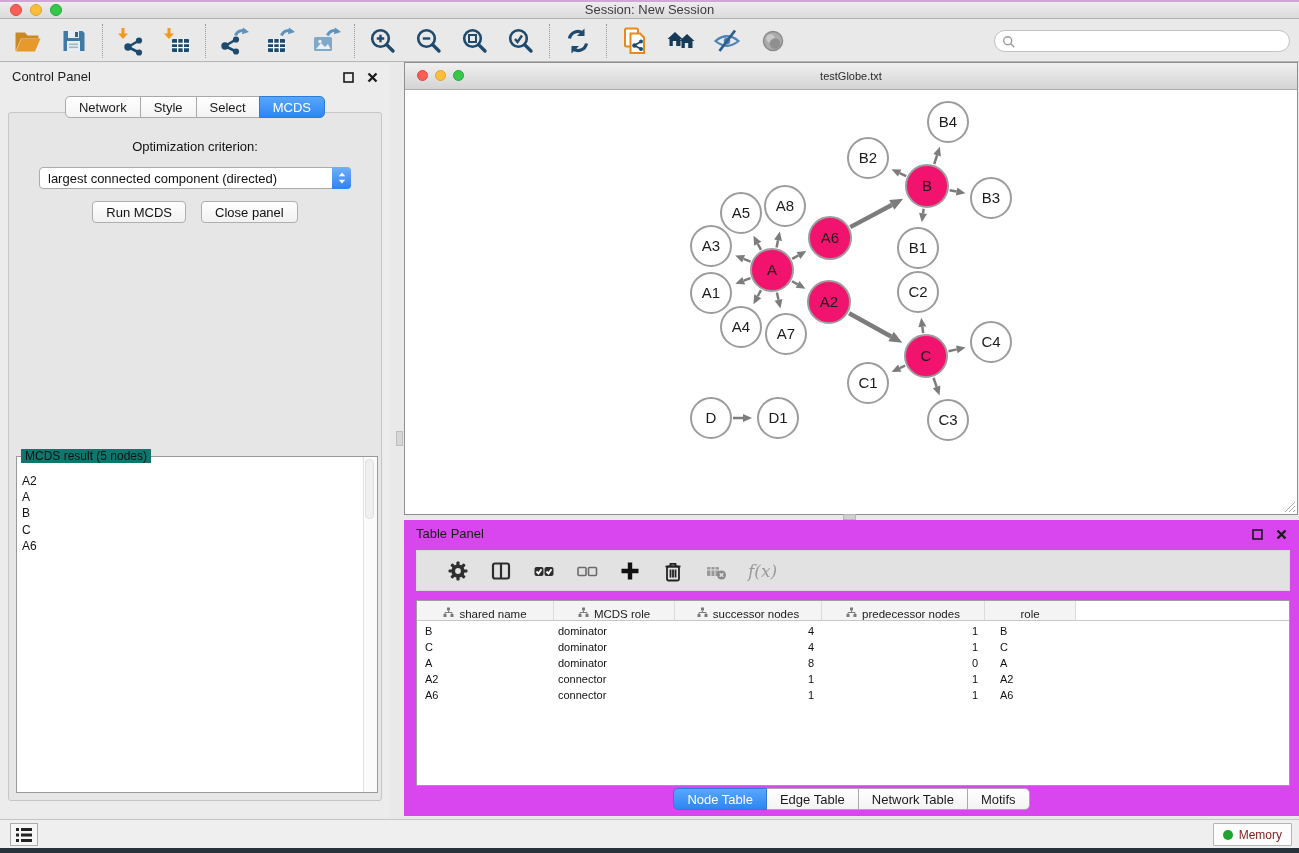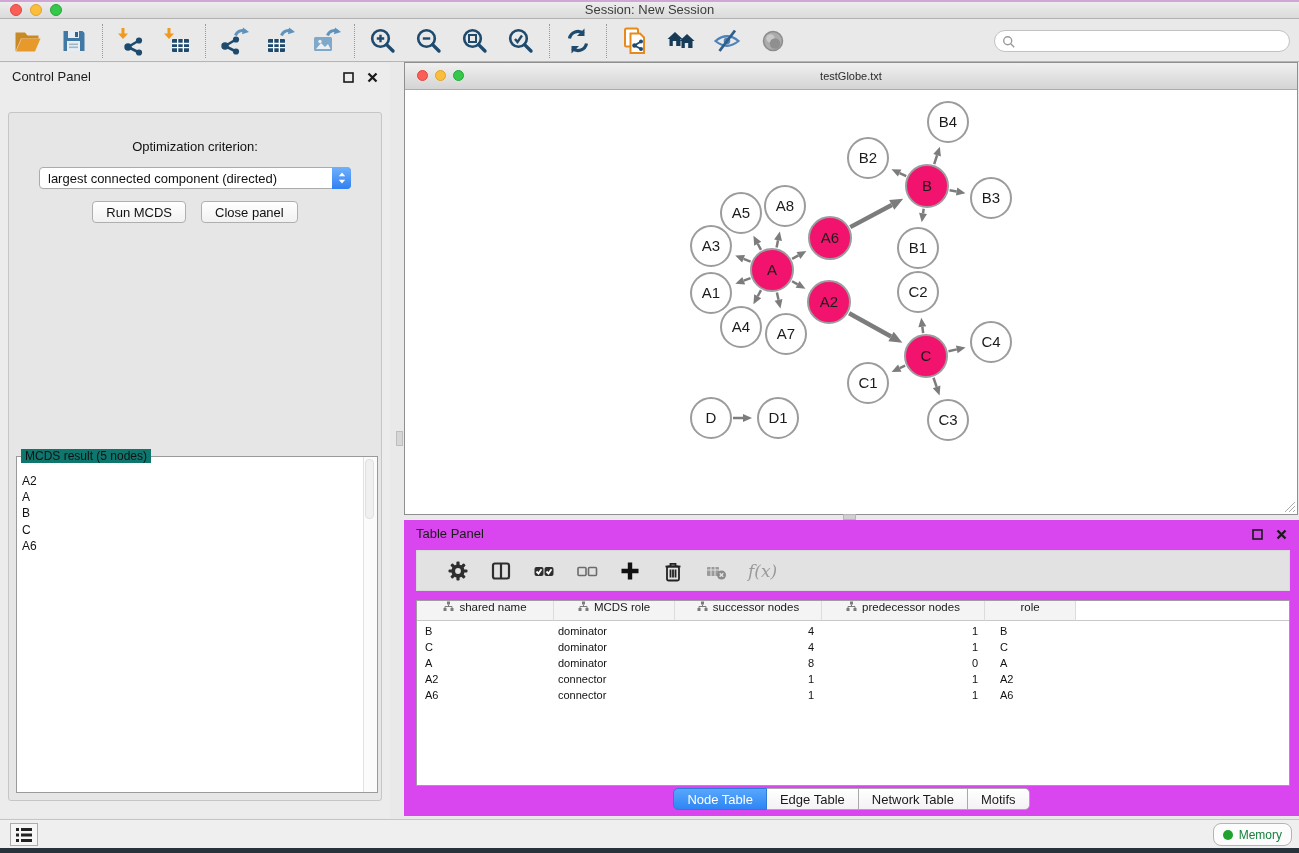--- a/index.html
+++ b/index.html
@@ -85,39 +85,39 @@
   
   .tp{position:absolute;left:404px;top:520px;width:895px;height:296px;background:#d946ef;}
   .tp-toolbar{position:absolute;left:12px;right:9px;top:30px;height:41px;background:#E2E2E2;
     border:1px solid #D8D8D8;display:flex;align-items:center;gap:21px;padding-left:30px;box-sizing:border-box;}
   .ttbtn{background:none;border:none;padding:0;display:flex;}
   .ticon2 svg{width:22px;height:22px;display:block;}
   .fxtext{font-family:"DejaVu Serif",serif;font-style:italic;font-size:17px;color:#9A9A9A;line-height:22px;}
   .tbl{position:absolute;left:12px;right:9px;top:80px;height:186px;background:#fff;
     border:1px solid #9E9E9E;box-sizing:border-box;overflow:hidden;}
   .t-head{display:flex;height:20px;background:#F4F4F4;font-size:11.5px;color:#1A1A1A;}
-  .th{display:flex;align-items:flex-start;justify-content:center;gap:5px;box-sizing:border-box;
+  .th{display:flex;align-items:flex-end;justify-content:center;gap:5px;box-sizing:border-box;
     border-right:1px solid #DCDCDC;border-bottom:1px solid #C8C8C8;background:#F4F4F4;}
   .th-fill{flex:1;background:#fff;border-bottom:1px solid #C8C8C8;}
   .c0{width:137px}.c1{width:121px}.c2{width:147px}.c3{width:163px}.c4{width:91px}
   .t-body{padding-top:2px;}
   .tr{display:flex;height:16px;font-size:11px;color:#111;align-items:center;}
   .td{box-sizing:border-box;white-space:nowrap;}
   .td.c0{padding-left:8px}.td.c1{padding-left:4px}
   .td.c2{text-align:right;padding-right:8px}.td.c3{text-align:right;padding-right:7px}
   .td.c4{padding-left:15px}
   .tp-tabs{position:absolute;left:0;width:100%;top:268px;display:flex;justify-content:center;}
 
   
   .statusbar{position:absolute;left:0;top:819px;width:100%;height:29px;background:#EFEFEF;
     border-top:1px solid #C6C6C6;box-sizing:border-box;}
   .list-btn{position:absolute;left:10px;top:3px;width:28px;height:23px;background:#F6F6F6;
     border:1px solid #ACACAC;display:flex;align-items:center;justify-content:center;padding:0;}
   .memory-btn{position:absolute;right:7px;top:3px;height:23px;background:#FCFCFC;border:1px solid #B5B5B5;
-    border-radius:8px;display:flex;align-items:center;gap:6px;padding:0 9px;font-size:12px;color:#15803d;}
+    border-radius:1px;display:flex;align-items:center;gap:6px;padding:0 9px;font-size:12px;color:#7f1d1d;}
   .mem-dot{width:10px;height:10px;border-radius:50%;background:#1FA32E;}
   .desktop-strip{position:absolute;left:0;top:848px;width:100%;height:5px;background:#27323B;}
 </style>
 </head>
 <body>
 
 <div class="titlebar">
   <div class="lights">
     <span class="tl red"></span>
     <span class="tl yellow"></span>
@@ -333,20 +333,26 @@
       <svg width="11" height="11" viewBox="0 0 11 11">
           <rect x="1" y="1" width="9" height="9" fill="none" stroke="#1A1A1A" stroke-width="1.6"></rect>
         </svg>
     </button>
     <button class="icon-btn">
       <svg width="11" height="11" viewBox="0 0 11 11">
           <path d="M1.5 1.5l8 8M9.5 1.5l-8 8" stroke="#1A1A1A" stroke-width="2.3"></path>
         </svg>
     </button>
   </div>
+  <div class="cp-tabs" id="cp-tabs">
+      <button class="seg">Network</button>
+      <button class="seg">Style</button>
+      <button class="seg">Select</button>
+      <button class="seg sel">MCDS</button>
+    </div>
   <div class="cp-content">
     <div class="opt-label">Optimization criterion:</div>
     <div class="dd">
       <span class="dd-val">largest connected component (directed)</span>
       <span class="dd-step">
         <svg width="10" height="16" viewBox="0 0 10 16">
             <path d="M1.8 6.2L5 2.6l3.2 3.6z" fill="#fff"></path>
             <path d="M1.8 9.8L5 13.4l3.2-3.6z" fill="#fff"></path>
           </svg>
       </span>

